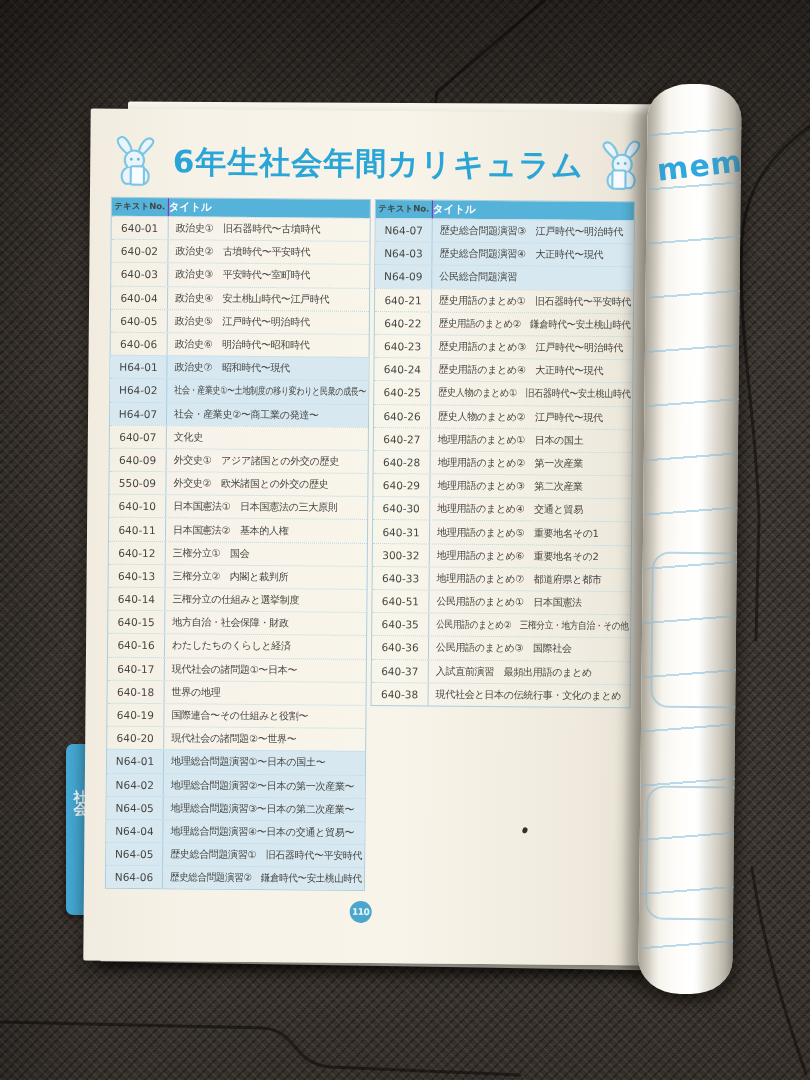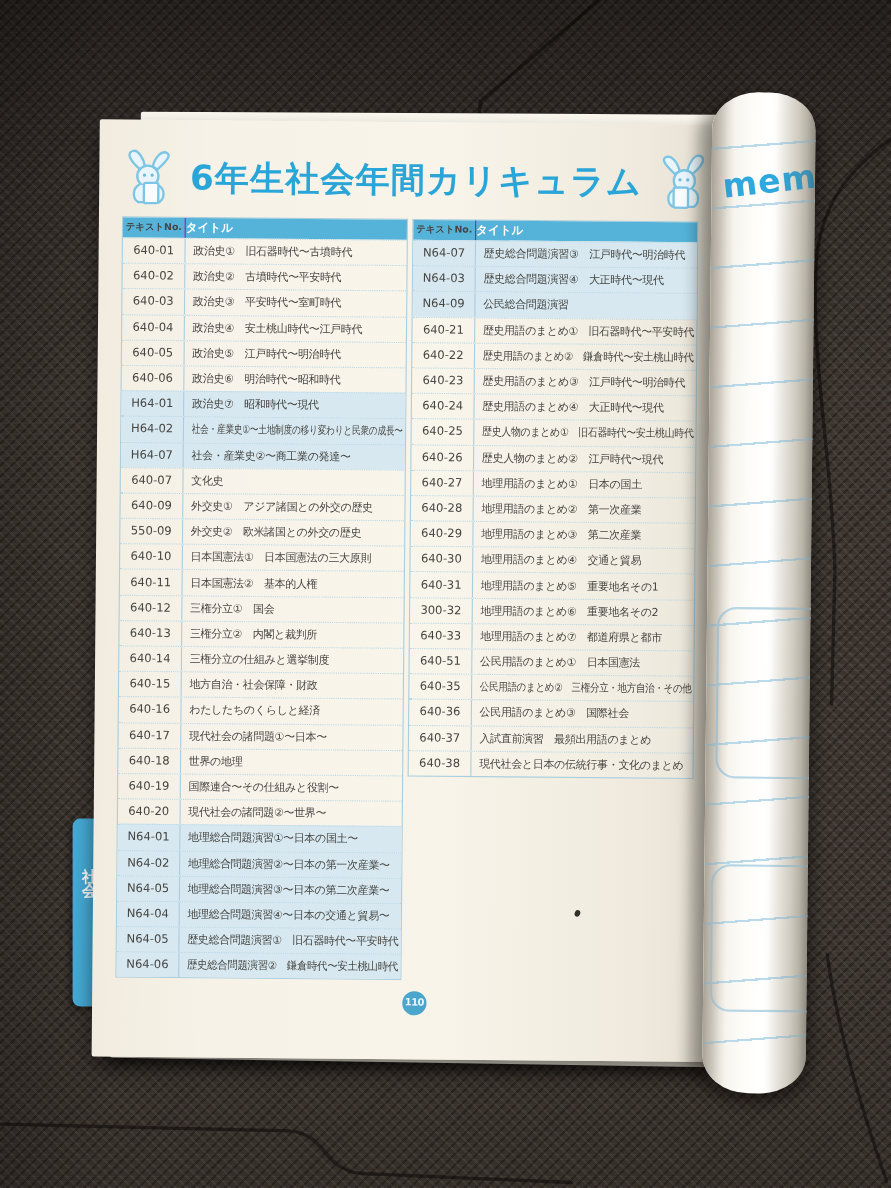--- a/index.html
+++ b/index.html
@@ -83,21 +83,21 @@
   .trow .title-cell{
     flex:1;border-left:1px solid #a9cede;display:flex;align-items:center;
     padding-left:7px;overflow:hidden;
   }
   .trow .title-cell > span{
     display:inline-block;white-space:nowrap;font-size:10px;letter-spacing:-0.3px;
     color:#454541;transform-origin:left center;
   }
   
   .page-num{
-    position:absolute;left:282px;top:790px;width:22px;height:22px;border-radius:50%;
+    position:absolute;left:266px;top:790px;width:22px;height:22px;border-radius:50%;
     background:#4ba6cd;color:#eef7fb;font-size:9px;font-weight:bold;
     display:flex;align-items:center;justify-content:center;letter-spacing:-0.5px;
   }
   .speck{position:absolute;left:438px;top:715px;width:5px;height:6px;border-radius:50%;background:#32302a;transform:rotate(20deg);}
   
   .roll{
     position:absolute;left:643px;top:84px;width:94px;height:910px;z-index:3;
     border-radius:42px / 34px;overflow:hidden;transform:rotate(.6deg);
     background:linear-gradient(90deg,#cfcabf 0%,#f4f1e9 16%,#fdfcf8 38%,#ffffff 58%,#ece8dd 84%,#c8c3b8 100%);
     box-shadow:-12px 6px 14px rgba(20,15,10,.4), 6px 8px 12px rgba(0,0,0,.35);

